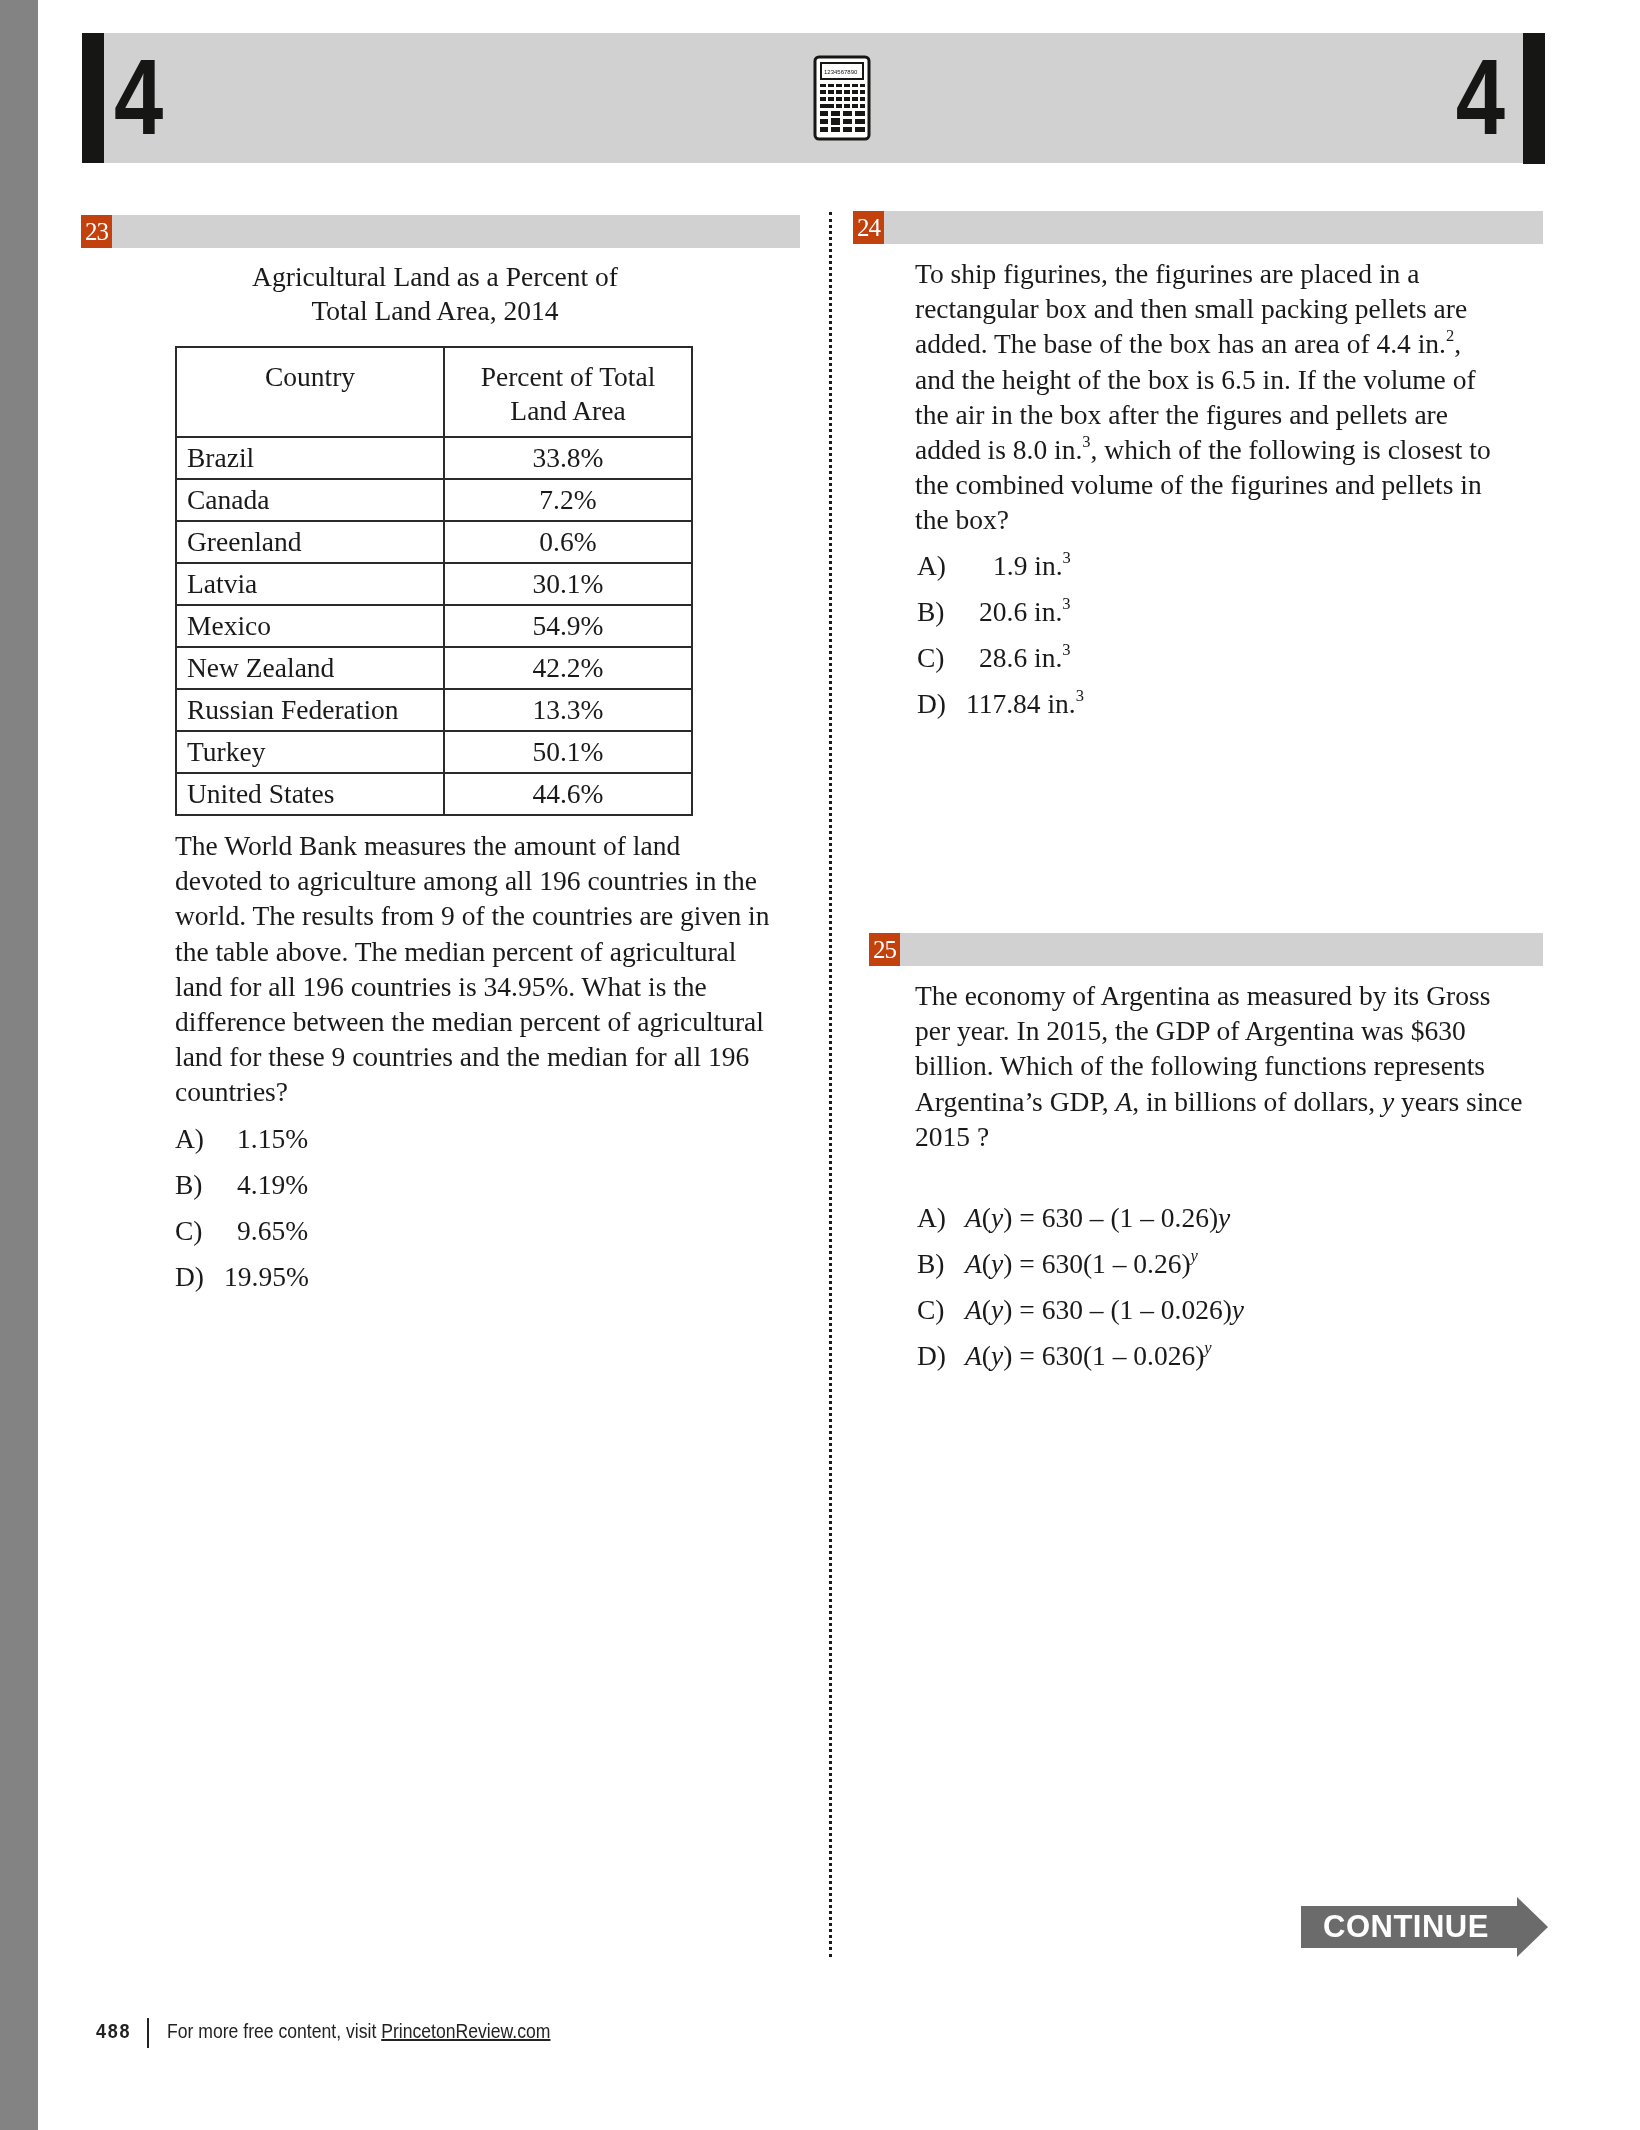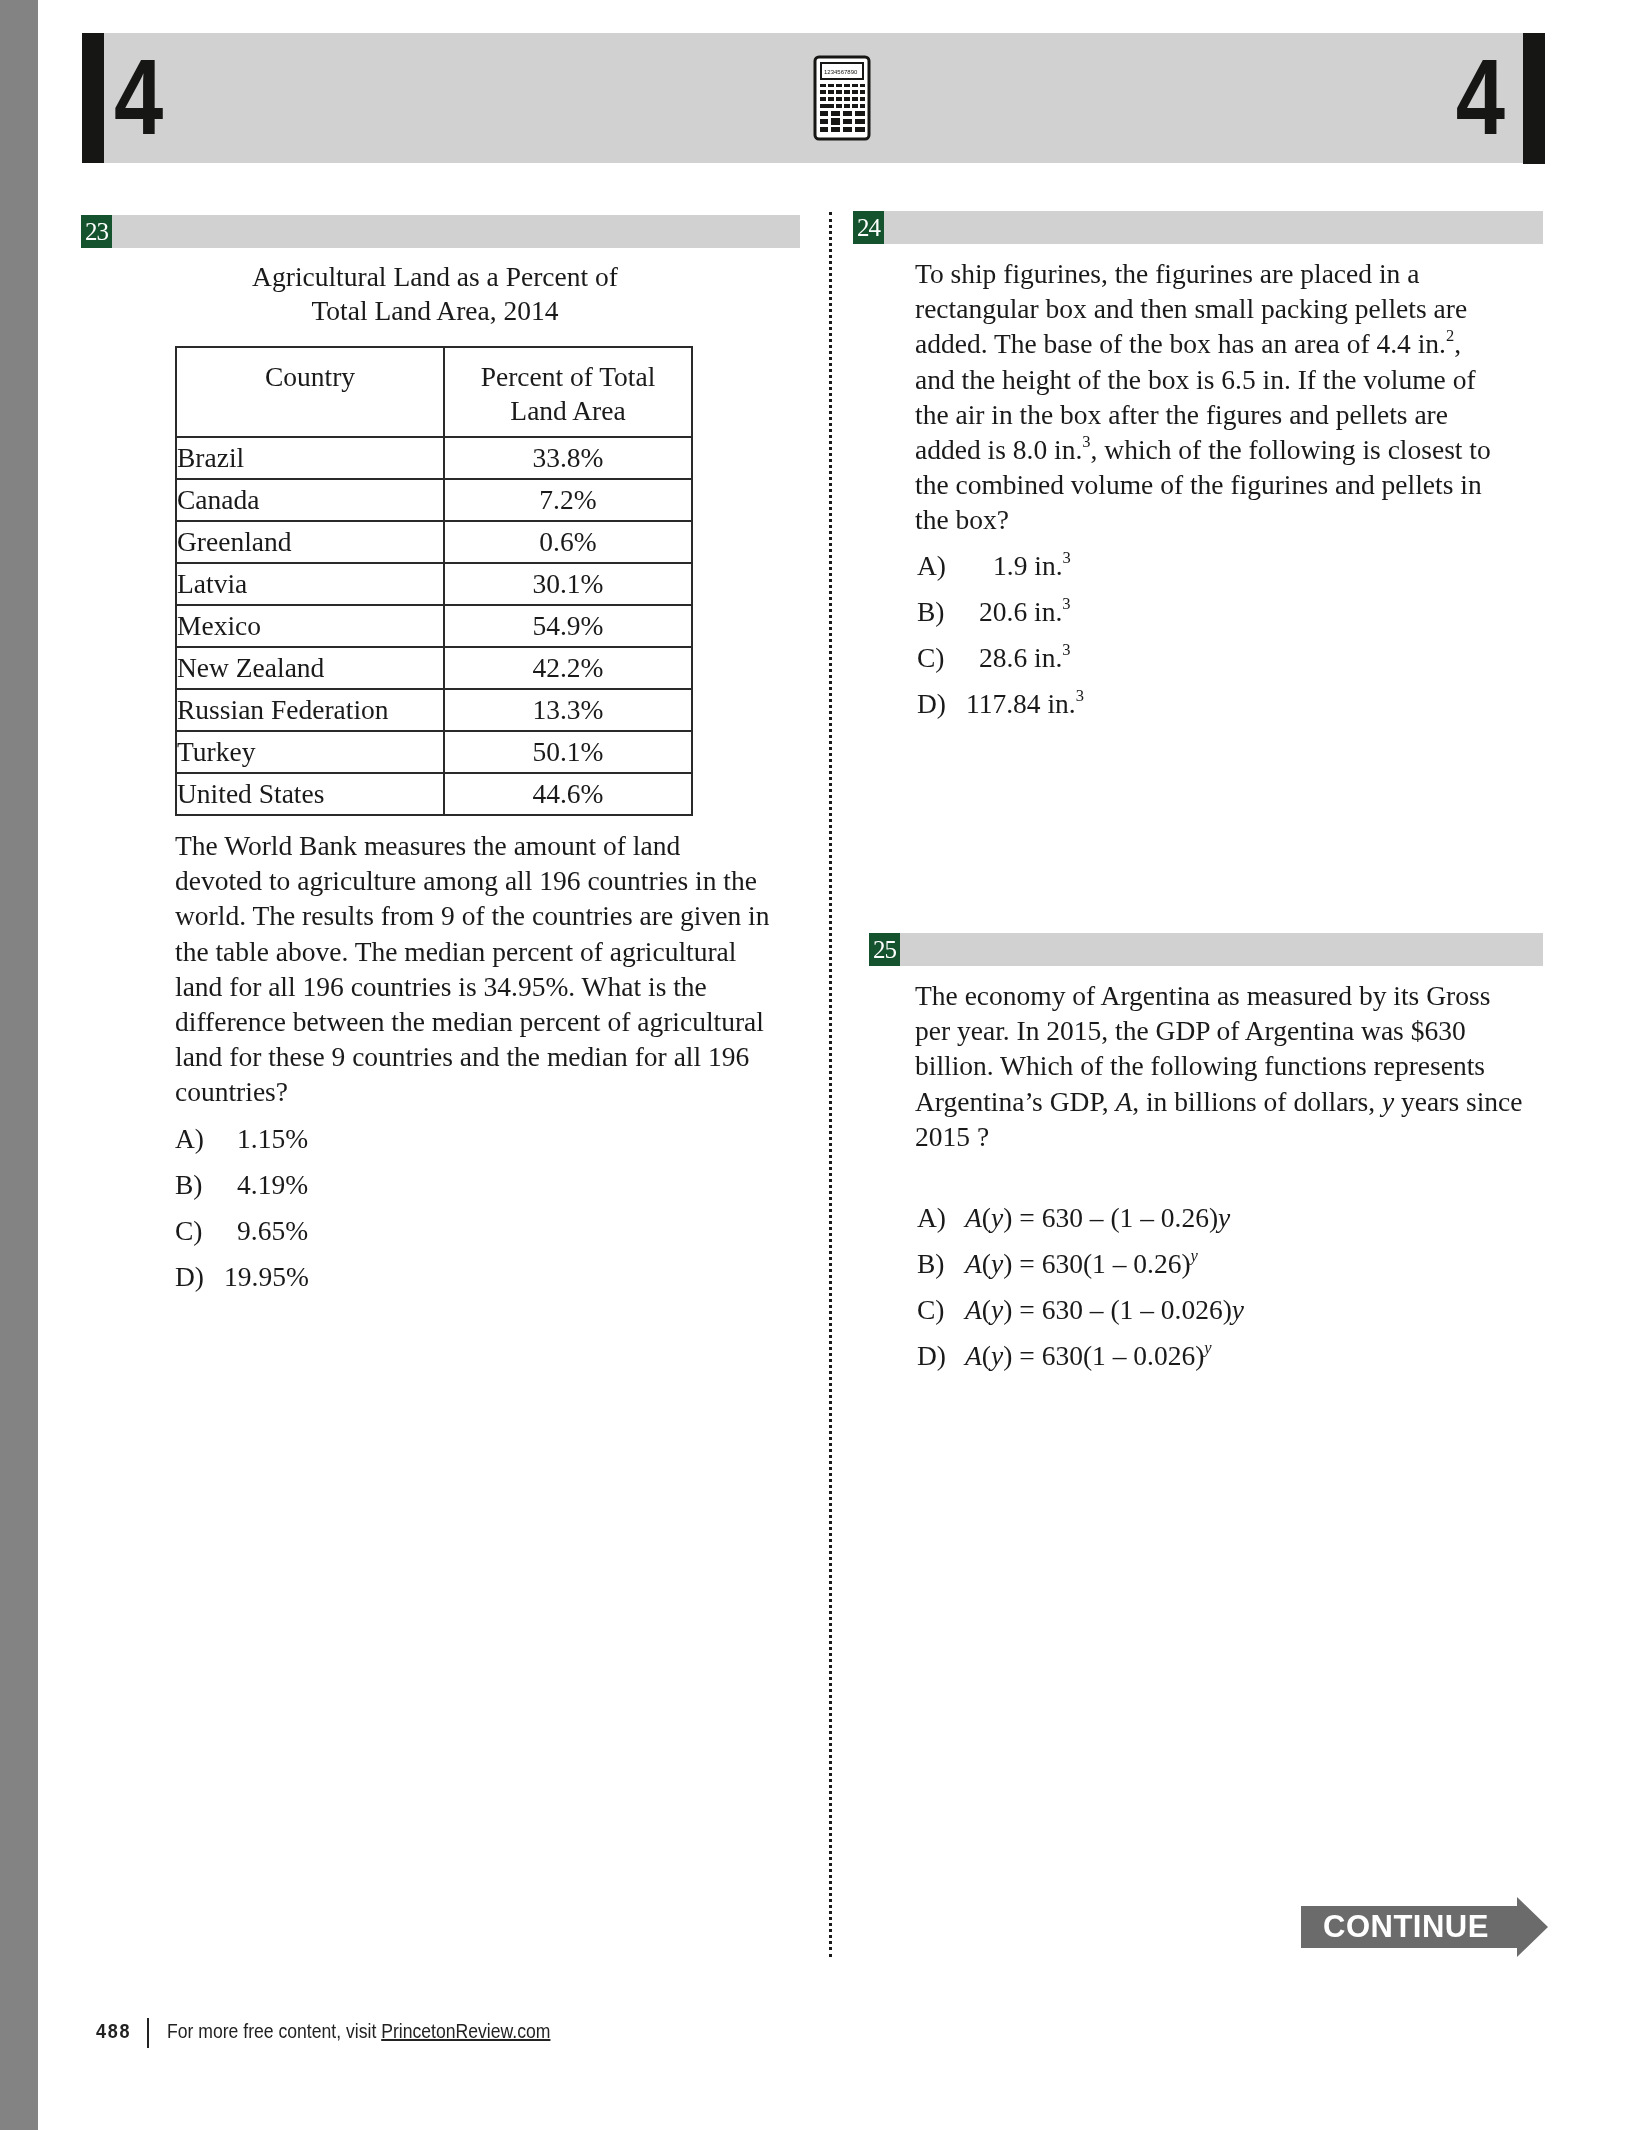--- a/index.html
+++ b/index.html
@@ -18,36 +18,36 @@
     position: absolute; top: 14px; font-family: "Liberation Sans", "DejaVu Sans", sans-serif;
     font-weight: bold; font-size: 108px; line-height: 100px; color: #161614; transform: scaleX(0.82);
   }
   .section-num.left { left: 32px; transform-origin: left center; }
   .section-num.right { right: 40px; transform-origin: right center; }
   .calculator-icon { position: absolute; left: 731px; top: 22px; width: 58px; height: 86px; }
 
   
   .q-bar { position: absolute; height: 33px; background: #d1d1d1; }
   .q-num {
-    position: absolute; left: 0; top: 0; width: 31px; height: 33px; background: #14532d; color: #ffffff;
+    position: absolute; left: 0; top: 0; width: 31px; height: 33px; background: #c2410c; color: #ffffff;
     font-size: 25px; line-height: 33px; text-align: center; letter-spacing: -1px;
   }
 
   .divider { position: absolute; left: 829px; top: 212px; height: 1745px; width: 0; border-left: 3px dotted #1a1a1a; }
 
   .text { position: absolute; font-size: 27.5px; line-height: 35.2px; color: #1a1a1a; }
 
   
   .table-title { position: absolute; left: 175px; top: 260px; width: 520px; text-align: center; font-size: 27.5px; line-height: 34px; }
   table.data-table { position: absolute; left: 175px; top: 346px; border-collapse: collapse; width: 518px; font-size: 27.5px; }
   table.data-table th, table.data-table td { border: 2px solid #2a2a2a; padding: 0; }
   table.data-table th { font-weight: normal; height: 76px; vertical-align: top; line-height: 34px; padding-top: 12px; }
   table.data-table th.col-country { width: 266px; }
   table.data-table td { height: 40px; line-height: 38px; }
-  table.data-table td.country { text-align: left; }
+  table.data-table td.country { padding-left: 10px; text-align: left; }
   table.data-table td.pct { text-align: center; }
 
   .choices { position: absolute; font-size: 27.5px; }
   .choice { height: 46px; line-height: 46px; white-space: nowrap; position: relative; }
   .choice .letter { position: absolute; left: 0; }
   .choice .val { position: absolute; }
   sup { font-size: 60%; line-height: 0; vertical-align: 0.75em; }
   i { font-style: italic; }
 
   

